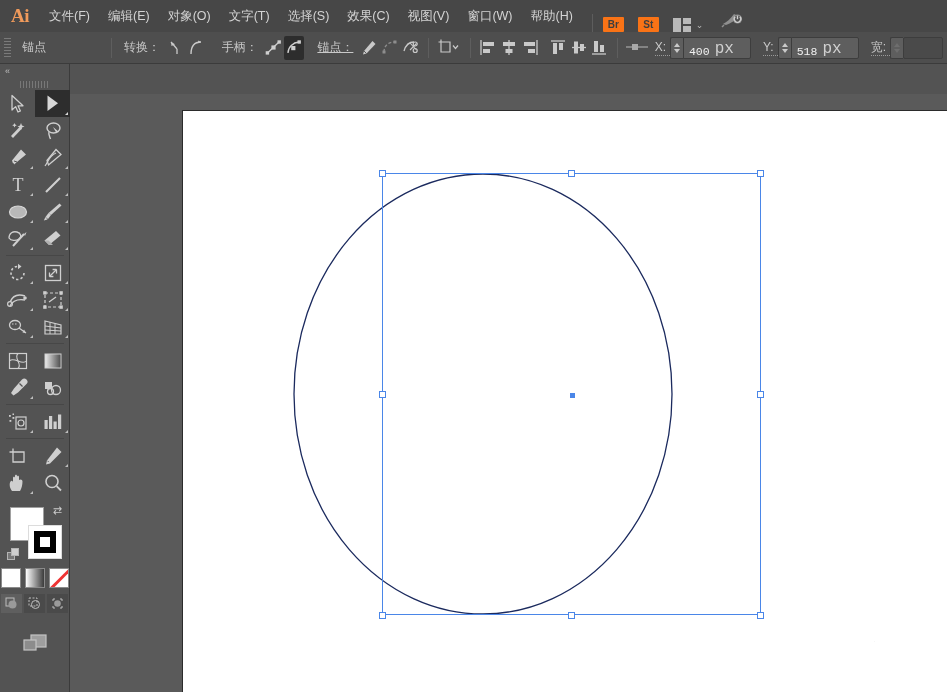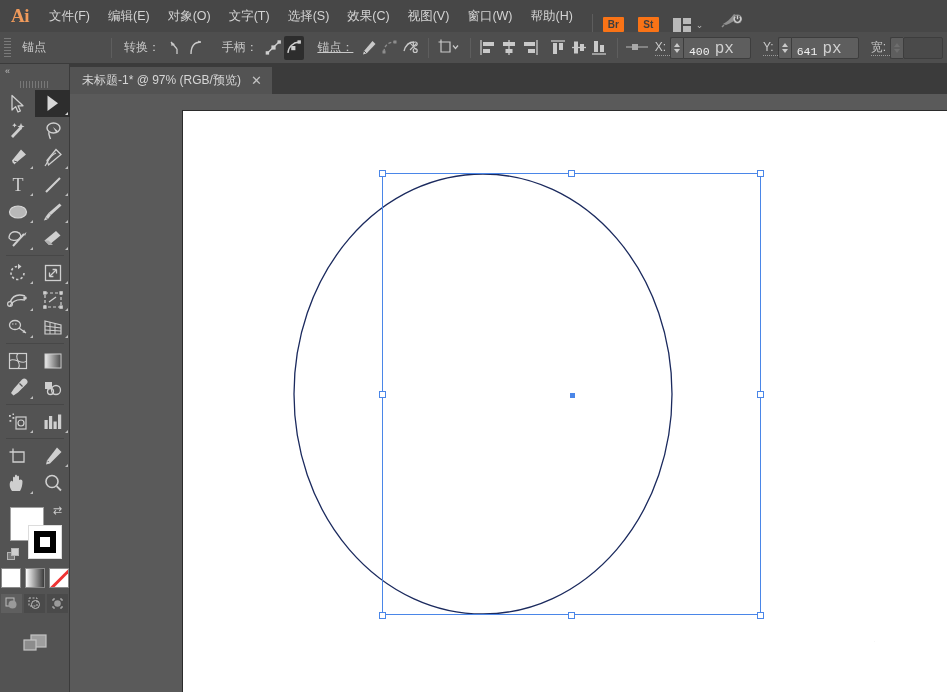--- a/index.html
+++ b/index.html
@@ -385,41 +385,35 @@
       </span>
     </div>
 
     <div class="numfield" style="margin-left:8px;">
       <span class="axis-lbl">Y:</span>
       <span class="spinner">
           <i class="up"></i>
           <i class="dn"></i>
         </span>
       <span class="numinput">
-        <span>641</span>
+        <span>518</span>
         <span class="unit">px</span>
       </span>
     </div>
 
     <div class="numfield" style="margin-left:8px;">
       <span class="axis-lbl">宽:</span>
       <span class="spinner disabled">
           <i class="up"></i>
           <i class="dn"></i>
         </span>
       <span class="disabled-box"></span>
     </div>
   </div>
 
-  <div class="tabbar">
-    <div class="tab">
-      <span class="tab-title">未标题-1* @ 97% (RGB/预览)</span>
-      <span class="tab-close">✕</span>
-    </div>
-  </div>
 
   <div class="toolpanel">
     <div class="tp-head">
       <span class="tp-collapse">«</span>
     </div>
     <div class="tp-grip">
         <i></i>
       </div>
 
     <div class="tool-grid">

